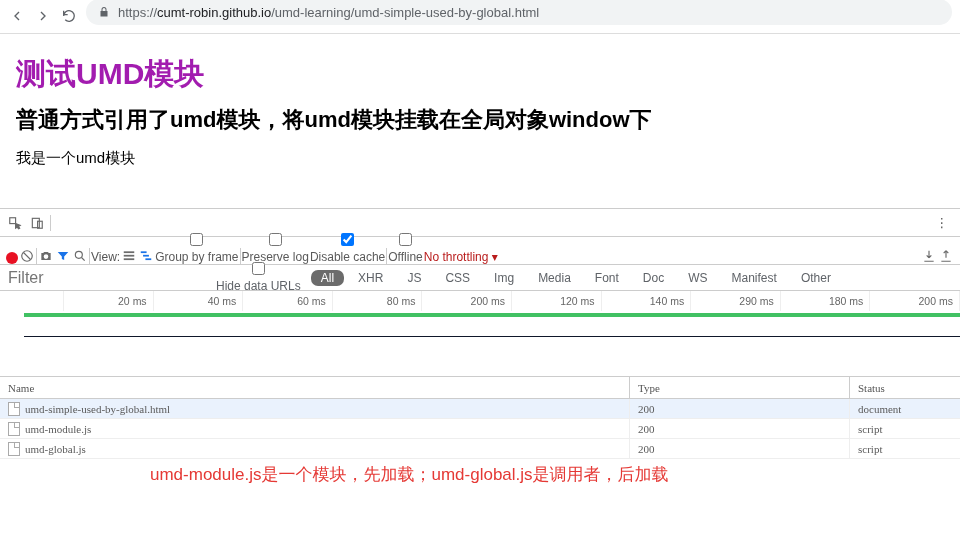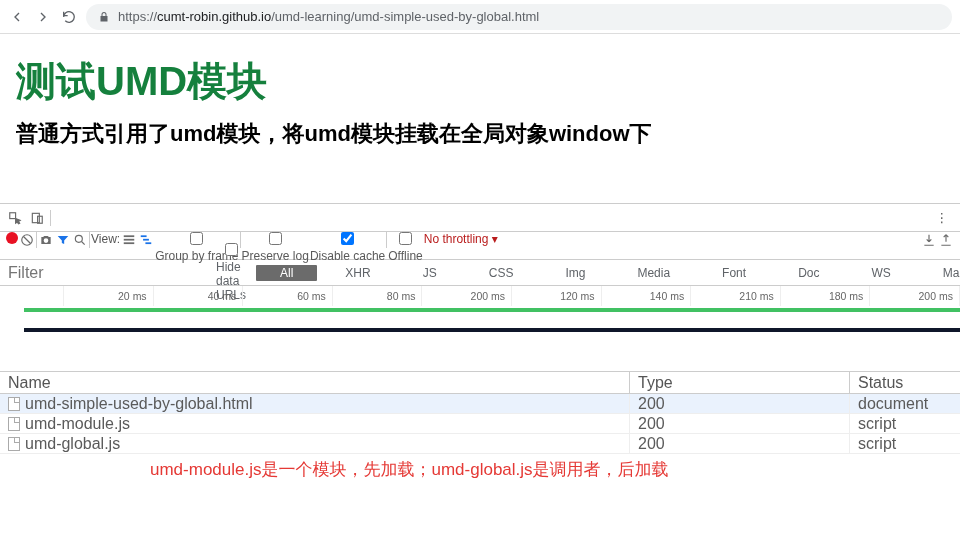--- a/index.html
+++ b/index.html
@@ -7,23 +7,23 @@
     margin: 0;
     font-family: "Segoe UI", Arial, sans-serif;
     font-size: 13px;
     color: #333;
     background: #fff;
     width: 960px;
   }
   
   .addr-bar {
     display: flex;
-    align-items: center;
+    align-items: flex-end;
     height: 34px;
-    padding: 0 8px;
+    padding: 8px 8px;
     border-bottom: 1px solid #ddd;
     background: #fff;
     gap: 8px;
   }
   .nav-icon {
     width: 18px; height: 18px;
     display: flex; align-items: center; justify-content: center;
     color: #5f6368;
     cursor: pointer;
   }
@@ -42,23 +42,23 @@
   }
   .lock-icon { color: #5f6368; display:flex; }
   .url-host { color: #202124; }
   .url-path { color: #5f6368; }
   
   .page {
     padding: 14px 16px 20px 16px;
   }
   h1 {
     margin: 6px 0 8px 0;
-    font-size: 40px;
+    font-size: 30px;
     font-weight: 700;
-    color: #15803d;
+    color: #a21caf;
   }
   h2 {
     margin: 10px 0 14px 0;
     font-size: 22px;
     font-weight: 700;
     color: #000;
   }
   .body-text {
     font-size: 15px;
     color: #000;
@@ -91,21 +91,21 @@
   }
   .dt-tab.active {
     color: #333;
     border-bottom: 2px solid #1a73e8;
   }
   .dt-spacer { flex: 1; }
   .dt-vdots { cursor:pointer; padding:0 6px; color:#555;}
   
   .dt-filter {
     display: flex;
-    align-items: flex-start;
+    align-items: flex-end;
     height: 28px;
     border-bottom: 1px solid #ccc;
     padding: 0 6px;
     gap: 1px;
     font-size: 12px;
     color: #5a5a5a;
   }
   .rec-dot {
     width: 12px; height: 12px; border-radius: 50%;
     background: #e81123; cursor:pointer;
@@ -131,33 +131,33 @@
   .filter-input {
     width: 200px;
     height: 18px;
     border: none;
     outline: none;
     font-size: 16px;
     color: #333;
     background: transparent;
   }
   .type-pill {
-    padding: 1px 24px;
-    border-radius: 1px;
+    padding: 1px 10px;
+    border-radius: 7px;
     cursor: pointer;
   }
   .type-pill.active {
     background: #6b6b6b;
     color: #fff;
   }
   
   .timeline {
     height: 46px;
     position: relative;
-    border-bottom: 4px solid #0f172a;
+    border-bottom: 1px solid #0f172a;
     margin-left: 24px;
   }
   .tl-ticks {
     display: flex;
     height: 20px;
     align-items: flex-end;
     font-size: 10.5px;
     color: #666;
   }
   .tl-cell {
@@ -179,21 +179,22 @@
     border-top: 2px solid #2dbb53;
     border-bottom: 2px solid #2dbb53;
     opacity:0.9;
   }
   
   .nt-wrap { display:flex; flex-direction:column; }
   .spacer-panel { height: 40px; border-bottom: 1px solid #ccc; background:#fff; }
   .nt-head, .nt-row {
     display: grid;
     grid-template-columns: 1fr 220px 110px;
-    font-size: 16px;
+    font-size: 11px;
+    font-family: Liberation Serif, serif;
   }
   .nt-head {
     height: 22px;
     border-bottom: 1px solid #ccc;
     color: #555;
     align-items: center;
   }
   .nt-head > div { padding: 0 8px; border-right:1px solid #ccc; height:100%; display:flex;align-items:center;}
   .nt-head > div:last-child { border-right:none;}
   .nt-row {
@@ -243,20 +244,21 @@
     </span>
     <span>
       <span class="url-path">https://</span><span class="url-host">cumt-robin.github.io</span><span class="url-path">/umd-learning/umd-simple-used-by-global.html</span>
     </span>
   </div>
 </div>
 
 <div class="page">
   <h1>测试UMD模块</h1>
   <h2>普通方式引用了umd模块，将umd模块挂载在全局对象window下</h2>
+  <div class="body-text">我是一个umd模块</div>
   <div class="gap"></div>
 </div>
 
 <div class="devtools">
 
   <div class="dt-tabs">
     <div class="dt-ic">
       <svg viewBox="0 0 24 24" width="14" height="14" fill="none" stroke="currentColor" stroke-width="2">
           <rect x="3" y="3" width="10" height="10"></rect>
           <path d="M13 13l8 3-3 2 2 3-2 1-2-3-3 2z" fill="currentColor"></path>
@@ -370,21 +372,21 @@
   <div class="timeline">
     <div class="tl-ticks" id="tl-ticks">
       <div class="tl-cell first"></div>
     <div class="tl-cell">20 ms</div>
         <div class="tl-cell">40 ms</div>
         <div class="tl-cell">60 ms</div>
         <div class="tl-cell">80 ms</div>
         <div class="tl-cell">200 ms</div>
         <div class="tl-cell">120 ms</div>
         <div class="tl-cell">140 ms</div>
-        <div class="tl-cell">210 ms</div>
+        <div class="tl-cell">290 ms</div>
         <div class="tl-cell">180 ms</div>
         <div class="tl-cell">200 ms</div>
       </div>
     <div class="tl-lines">
         <div class="tl-green"></div>
       </div>
   </div>
 
   <div class="spacer-panel"></div>
 

